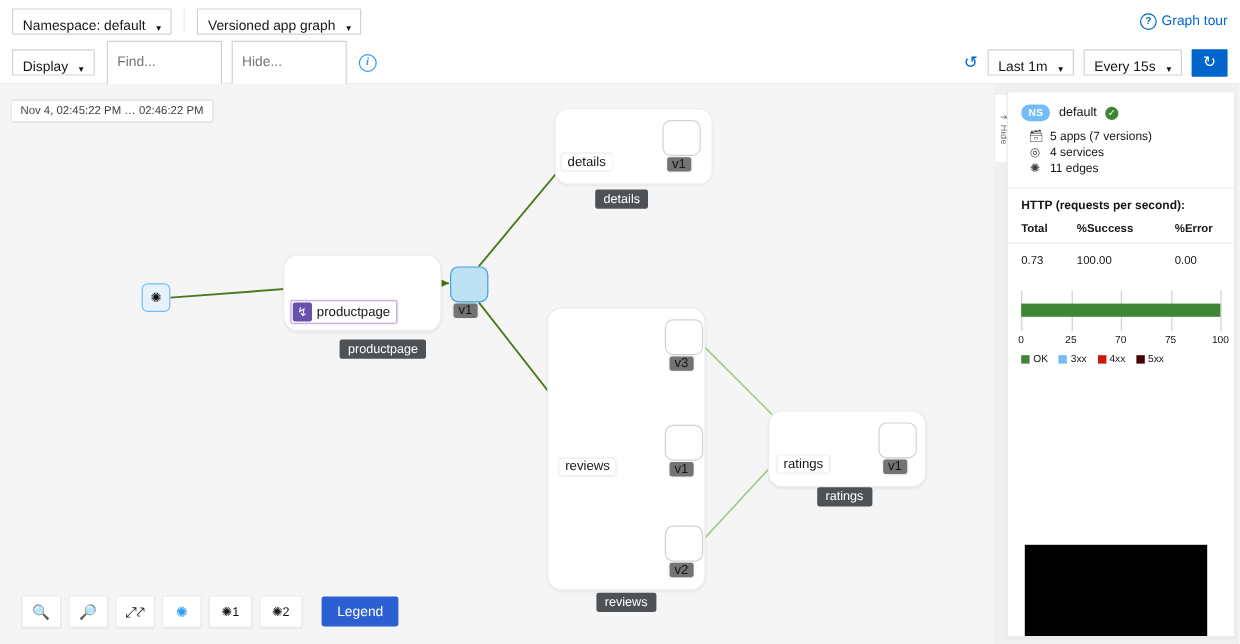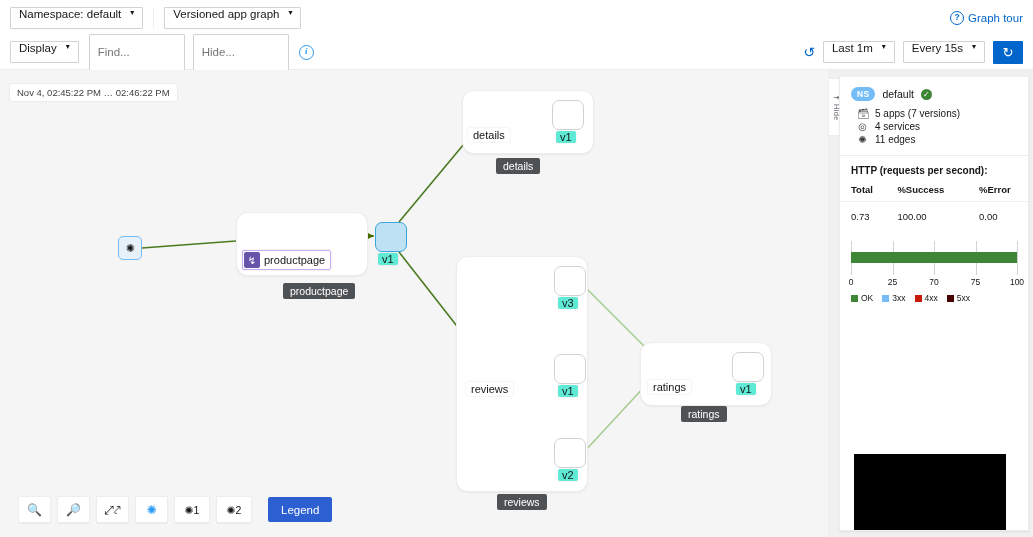--- a/index.html
+++ b/index.html
@@ -17,21 +17,21 @@
     background:#ffffff;
     display:flex;align-items:center;
     box-sizing:border-box;
   }
   #toolbar-row1{top:0;height:35px;padding:0 10px;}
   #toolbar-row2{top:35px;height:35px;padding:0 10px;border-bottom:1px solid #ededed;}
 
   .ctl{
     height:22px;box-sizing:border-box;
     border:1px solid #d2d2d2;background:#fff;
-    display:inline-flex;align-items:flex-start;
+    display:inline-flex;align-items:flex-end;
     padding:0 8px;font-size:11.5px;color:#151515;
     border-radius:1px;white-space:nowrap;
   }
   .ctl .caret{margin-left:9px;font-size:8px;color:#151515;}
   .vdiv{width:1px;height:20px;background:#ededed;margin:0 10px;}
   .txtinput{
     height:37px;box-sizing:border-box;border:1px solid #d2d2d2;
     background:#fff;padding:0 8px;font-size:11.5px;color:#6a6e73;
     display:inline-flex;align-items:center;border-radius:1px;
   }
@@ -82,21 +82,21 @@
   .appbox{
     position:absolute;background:#fff;border:1px solid #ededed;
     border-radius:12px;box-shadow:0 1px 2px rgba(0,0,0,.06);
   }
   .verbox{
     position:absolute;width:30px;height:28px;background:#fff;
     border:1.3px solid #d2d2d2;border-radius:7px;
   }
   .verbox.sel{background:#bee1f4;border-color:#39a5dc;}
   .verlabel{
-    position:absolute;background:#5eead4;border-radius:2px;
+    position:absolute;background:#737373;border-radius:2px;
     font-size:11px;color:#151515;padding:0px 4px;white-space:nowrap;
     box-shadow:0 0 2px rgba(0,0,0,.12);
   }
   .svc-label{
     position:absolute;background:#fff;border-radius:2px;
     font-size:11px;color:#151515;padding:1px 5px;white-space:nowrap;
     box-shadow:0 0 2px rgba(0,0,0,.14);
   }
   .svc-label.badged{
     border:1px solid #c7aaf6;padding:1px 5px 1px 1px;

